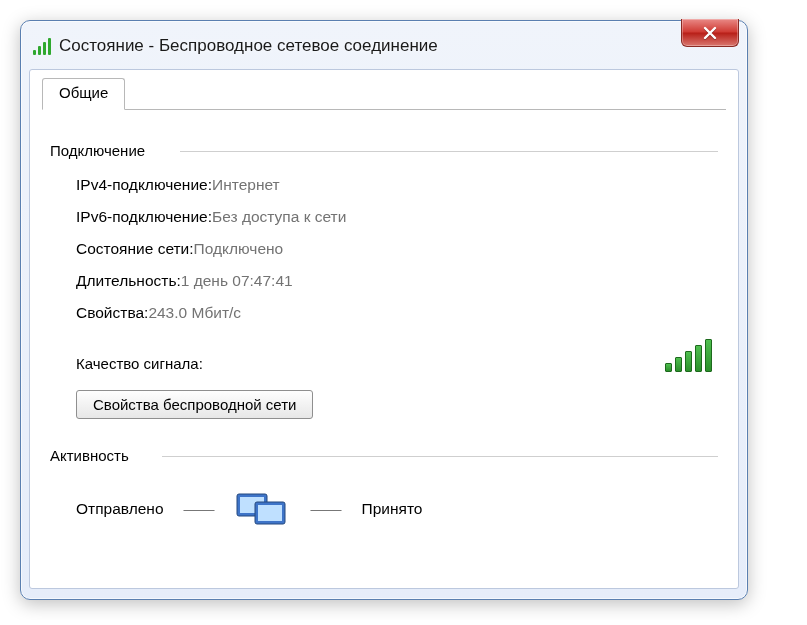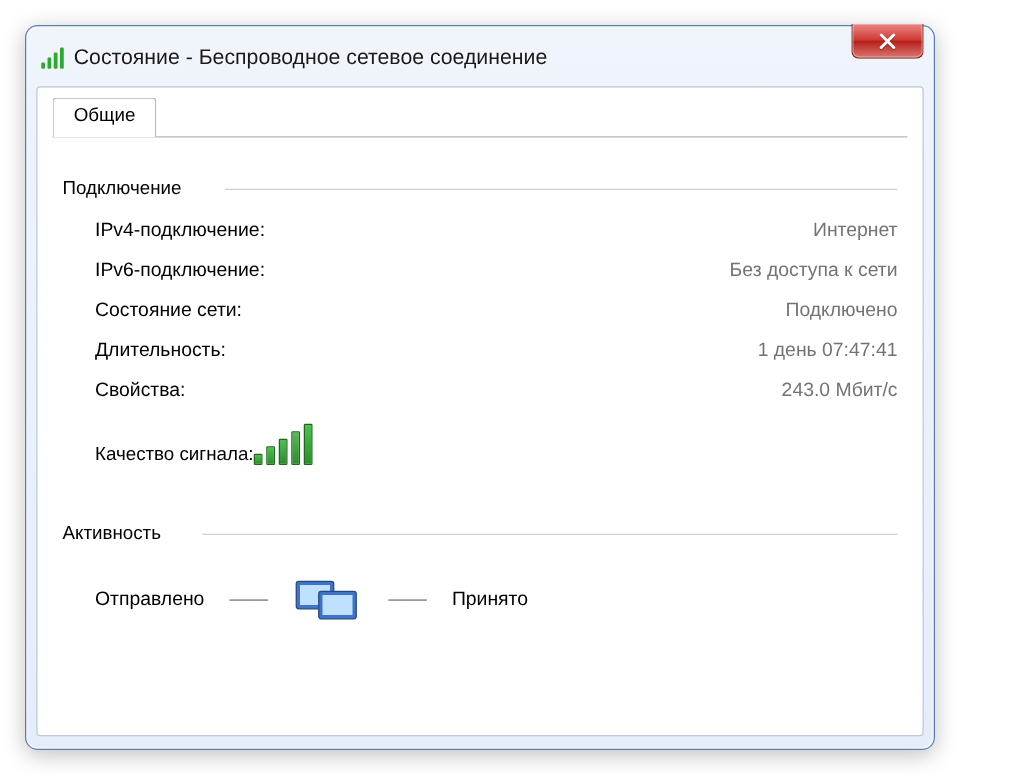--- a/index.html
+++ b/index.html
@@ -109,29 +109,29 @@
     position: absolute;
     right: 0;
     top: 17px;
     z-index: 0;
   }
   .group-title, .group-body { position: relative; z-index: 1; }
   .group-body { padding: 10px 0 0 26px; }
 
   .row {
     display: flex;
-    justify-content: space-between;
     padding: 7px 0;
     font-size: 15.5px;
   }
   .row .label { color: #000; }
   .row .value { color: #737373; text-align: right; }
 
   .signal-row {
     display: flex;
+    justify-content: space-between;
     align-items: flex-end;
     padding: 10px 0 4px 0;
   }
   .signal-bars {
     display: flex;
     align-items: flex-end;
     gap: 3px;
     padding-right: 6px;
   }
   .signal-bars span {
@@ -223,20 +223,21 @@
             <div class="signal-bars">
               <span class="s1"></span>
                 <span class="s2"></span>
                 <span class="s3"></span>
                 <span class="s4"></span>
                 <span class="s5"></span>
             </div>
           </div>
 
           <div class="btnrow">
+            <button class="btn">Свойства беспроводной сети</button>
           </div>
         </div>
       </div>
 
       <div class="group">
         <span class="group-title">Активность</span>
         <div class="group-line" style="left:112px;"></div>
         <div class="group-body">
           <div class="activity-row">
             <span>Отправлено</span>

